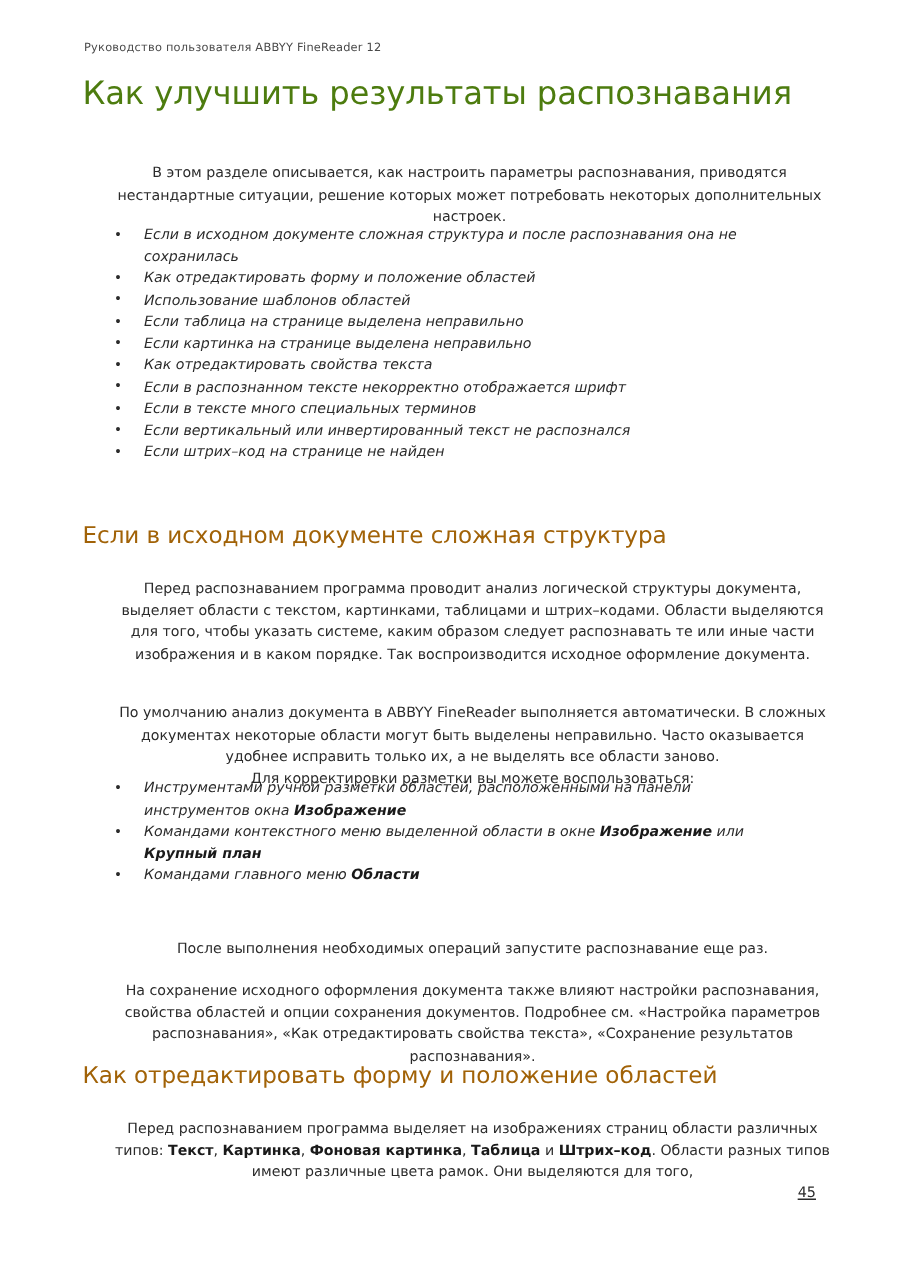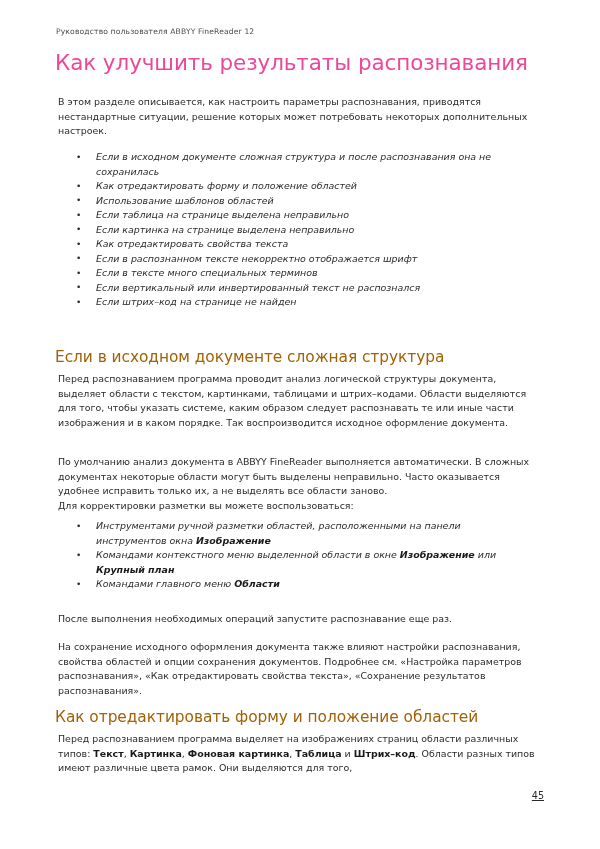--- a/index.html
+++ b/index.html
@@ -32,41 +32,41 @@
     white-space: nowrap;
   }
 
   
   .page-title {
     position: absolute;
     left: 55px;
     top: 50px;
     font-size: 21.5px;
     font-weight: normal;
-    color: #ec4899;
+    color: #4d7c0f;
     letter-spacing: -0.1px;
     margin: 0;
     white-space: nowrap;
   }
   .section-title {
     font-size: 15.4px;
     font-weight: normal;
     color: #a16207;
     margin: 0;
     letter-spacing: -0.05px;
     white-space: nowrap;
   }
 
   
   .para {
     font-size: 9.45px;
     line-height: 14.6px;
     color: #2b2b2b;
-    margin: 2px;
-    text-align: left;
+    margin: 16px;
+    text-align: center;
   }
   .para b, .bullet-list b {
     font-weight: bold;
     color: #1a1a1a;
   }
 
   
   .bullet-list {
     list-style: none;
     margin: 0;

